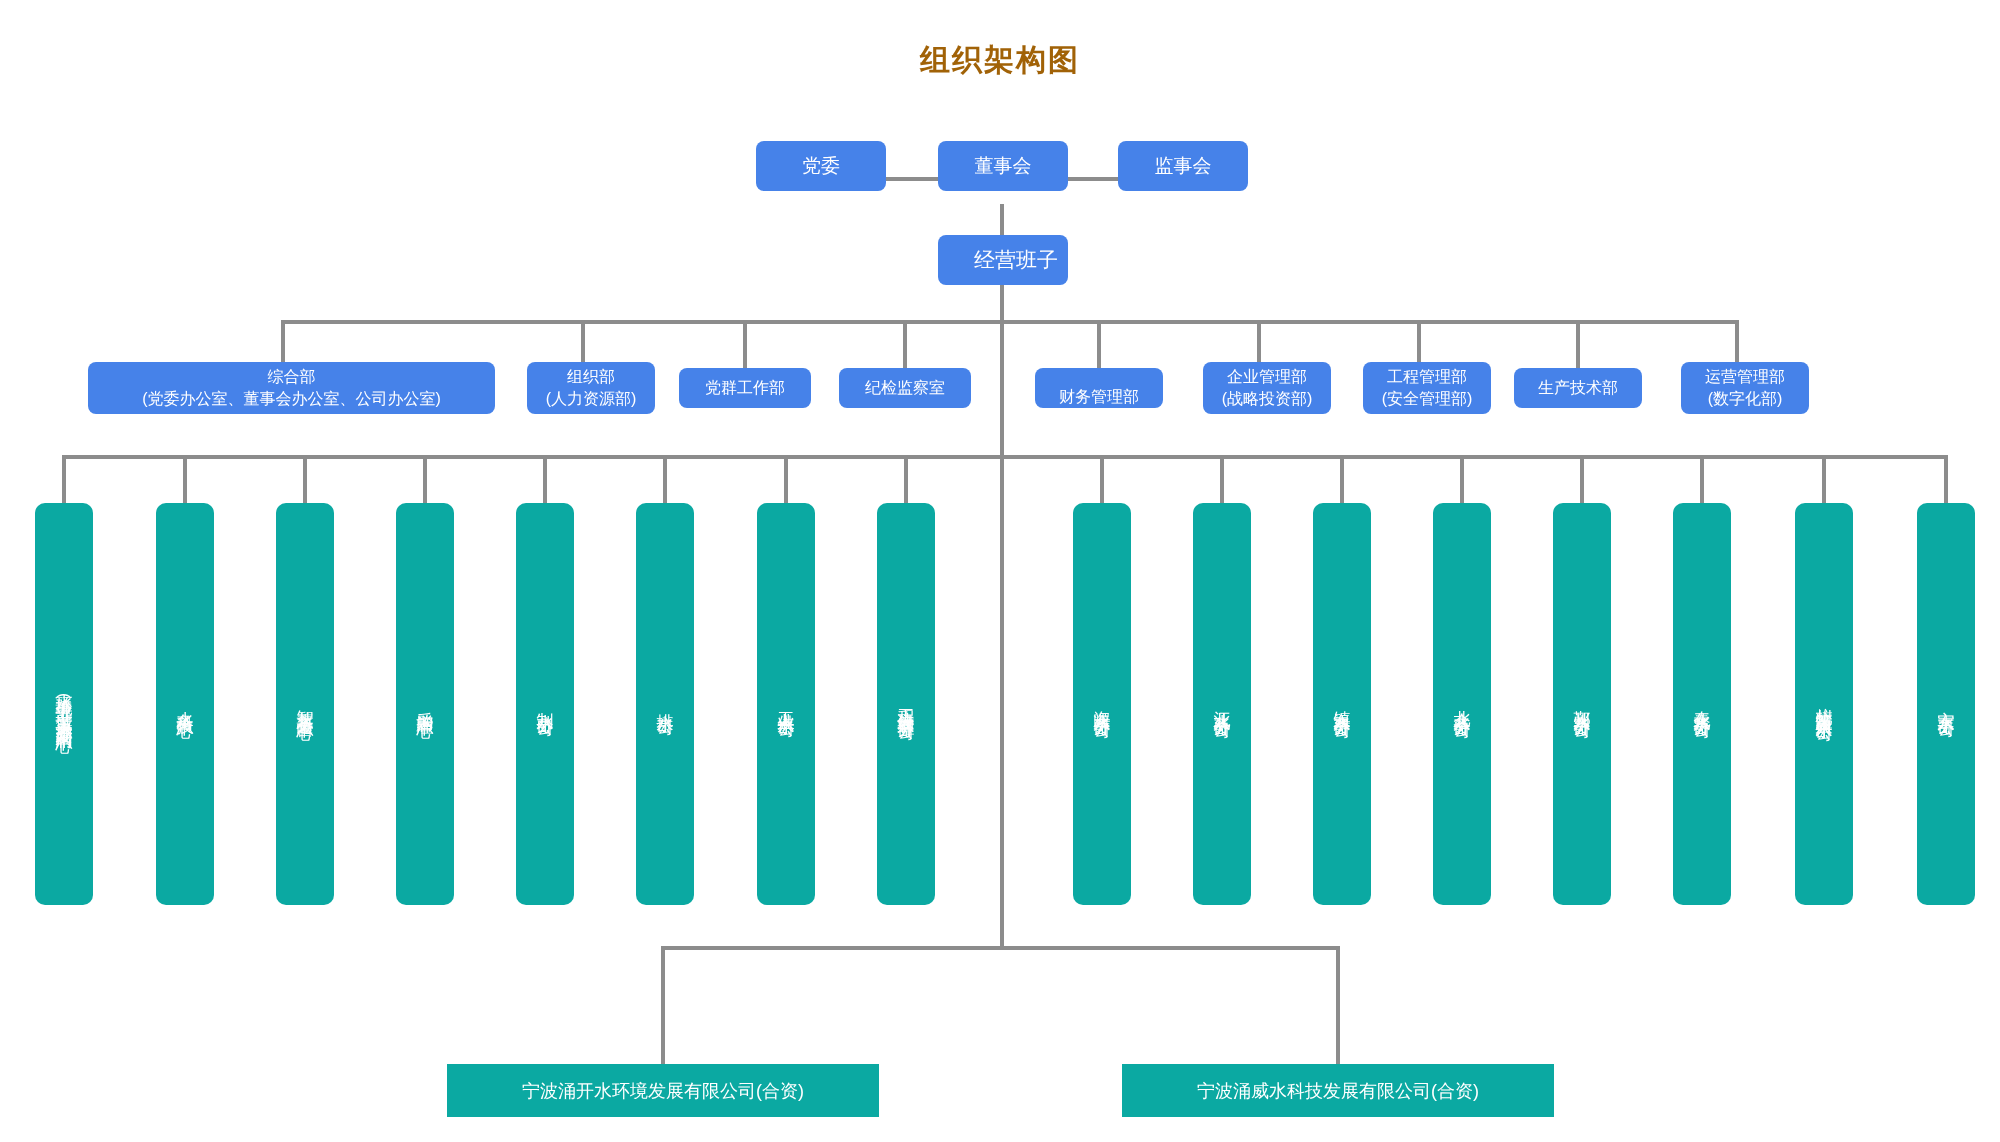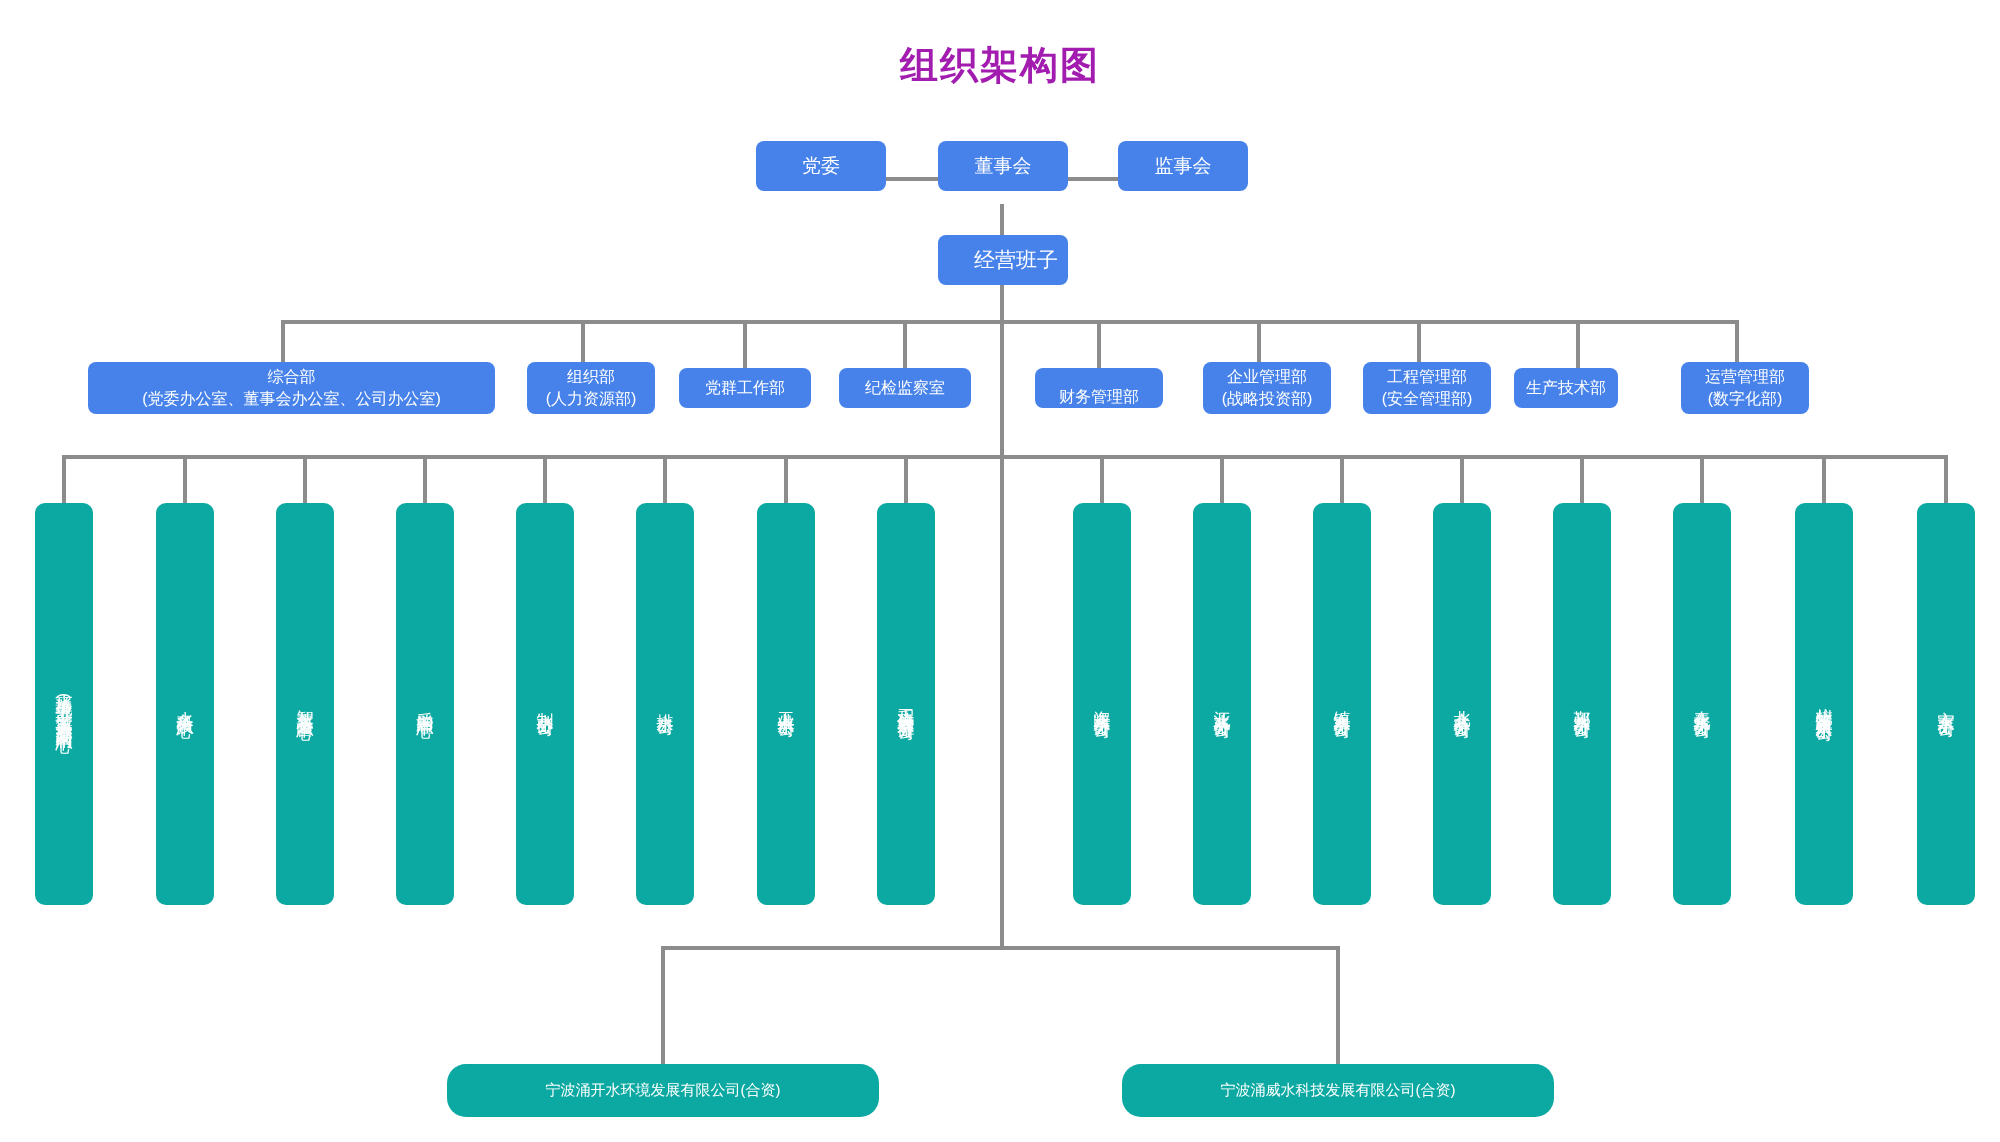--- a/index.html
+++ b/index.html
@@ -2,21 +2,21 @@
 <html><head>
 <meta charset="utf-8">
 <style>
   html,body{margin:0;padding:0;background:#ffffff;}
   .stage{
     position:relative;width:2000px;height:1142px;background:#ffffff;
     font-family:"Liberation Sans","DejaVu Sans",sans-serif;overflow:hidden;
   }
   .title{
     position:absolute;top:40px;left:0;width:100%;text-align:center;
-    font-size:38px;font-weight:bold;color:#a21caf;letter-spacing:2px;
+    font-size:30px;font-weight:bold;color:#a16207;letter-spacing:2px;
   }
   svg.wires{position:absolute;left:0;top:0;z-index:0;}
   .box{
     position:absolute;z-index:1;display:flex;flex-direction:column;
     align-items:center;justify-content:center;color:#ffffff;
     box-sizing:border-box;text-align:center;
   }
   .blue{background:#4682e9;border-radius:8px;}
   .gov{top:141px;height:50px;font-size:19px;}
   .mgmt{top:235px;height:50px;font-size:21px;padding-left:26px;}
@@ -24,21 +24,21 @@
   .dept1{top:368px;height:40px;}
   .dept2{top:362px;height:52px;margin-left:8px;}
   .unit{
     top:503px;width:58px;height:402px;background:#0ba9a2;border-radius:10px;
   }
   .unit span{
     writing-mode:vertical-rl;text-orientation:mixed;
     font-size:17px;letter-spacing:2px;color:#ffffff;line-height:1;
   }
   .jv{
-    top:1064px;height:53px;background:#0ba9a2;border-radius:19px;font-size:15px;
+    top:1064px;height:53px;background:#0ba9a2;border-radius:0;font-size:18px;
   }
 </style>
 </head>
 <body>
 
 <div class="stage">
 
   <div class="title">组织架构图</div>
 
   <svg class="wires" width="2000" height="1142" viewBox="0 0 2000 1142" stroke="#8c8c8c" stroke-width="4" fill="none">
@@ -116,21 +116,21 @@
     <span>财务管理部</span>
   </div>
   <div class="box blue dept dept2" style="left:1195px;width:128px;">
     <span>企业管理部</span>
     <span>(战略投资部)</span>
   </div>
   <div class="box blue dept dept2" style="left:1355px;width:128px;">
     <span>工程管理部</span>
     <span>(安全管理部)</span>
   </div>
-  <div class="box blue dept dept1" style="left:1514px;width:104px;">
+  <div class="box blue dept dept1" style="left:1514px;width:128px;">
     <span>生产技术部</span>
   </div>
   <div class="box blue dept dept2" style="left:1673px;width:128px;">
     <span>运营管理部</span>
     <span>(数字化部)</span>
   </div>
 
   <div class="box unit" style="left:35px;">
     <span>水环境事业部(城市第二水源开发利用中心）</span>
   </div>

